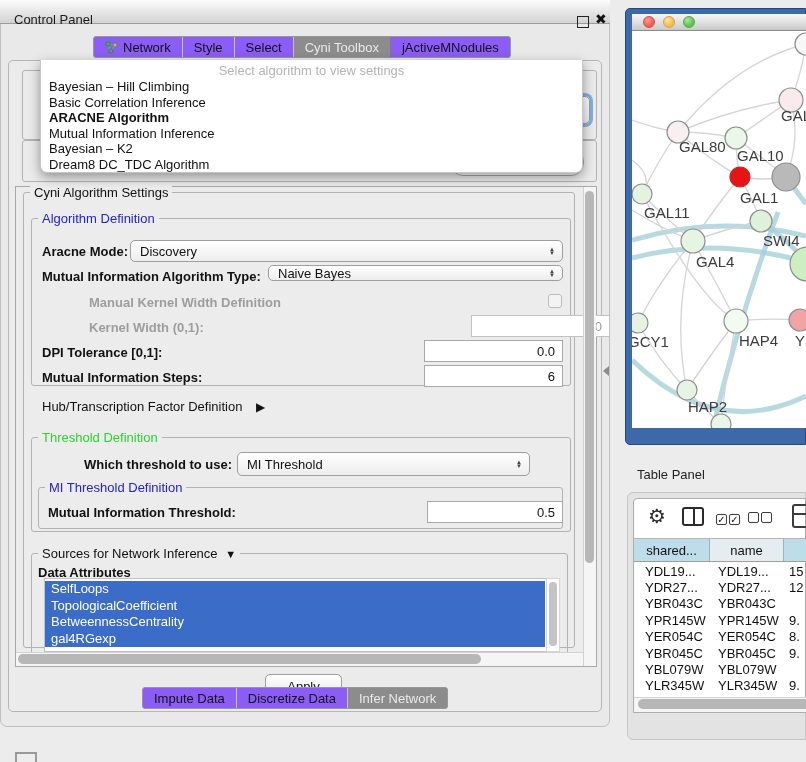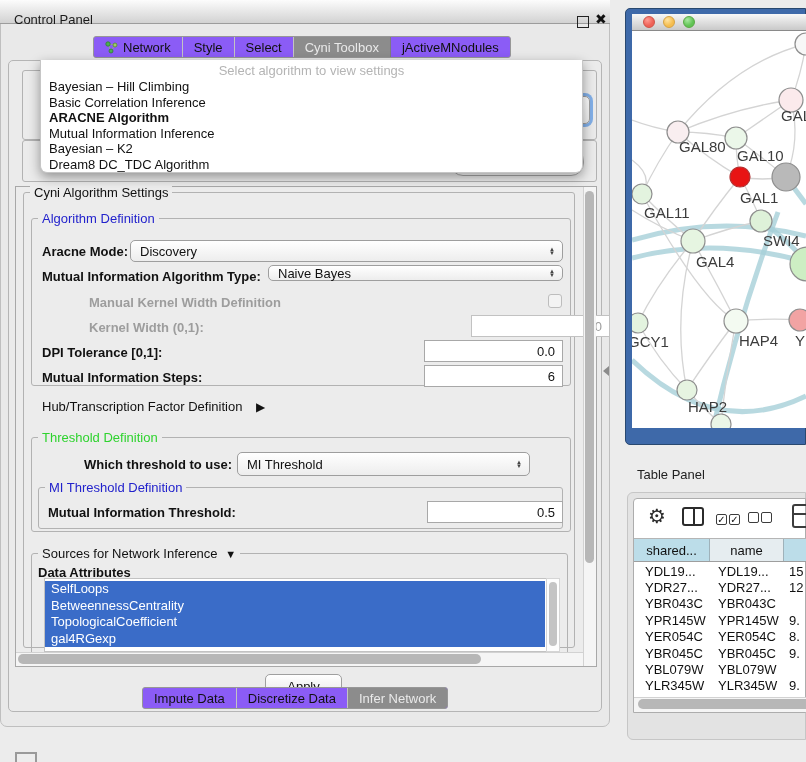--- a/index.html
+++ b/index.html
@@ -191,22 +191,22 @@
   <div class="abs grouptitle" style="left:38px;top:547px;">
     <span>Sources for Network Inference</span>
     <span style="font-size:11px;margin-left:4px;">▼</span>
   </div>
   <div class="abs bold" style="left:38px;top:565px;">Data Attributes</div>
 
   <div class="abs attr-list">
     <div style="height:2px;"></div>
     <div id="attr-items">
         <div class="attr-item" style="background: rgb(58, 108, 200);">SelfLoops</div>
+        <div class="attr-item" style="background: rgb(58, 108, 200);">TopologicalCoefficient</div>
         <div class="attr-item" style="background: rgb(58, 108, 200);">BetweennessCentrality</div>
-        <div class="attr-item" style="background: rgb(58, 108, 200);">TopologicalCoefficient</div>
         <div class="attr-item" style="background: rgb(58, 108, 200);">gal4RGexp</div>
       </div>
   </div>
   <div class="abs" style="left:546px;top:578px;width:14px;height:74px;background:#fdfdfd;border:1px solid #d5d5d5;box-sizing:border-box;"></div>
   <div class="abs sb-thumb" style="left:549px;top:582px;width:8px;height:64px;background:#c4c4c4;"></div>
 
   <div class="abs sb-track-h" style="left:16px;top:652px;width:567px;height:14px;"></div>
   <div class="abs sb-thumb" style="left:18px;top:654px;width:463px;height:10px;"></div>
   <div class="abs sb-track-v" style="left:583px;top:187px;width:13px;height:479px;"></div>
   <div class="abs sb-thumb" style="left:585px;top:191px;width:9px;height:372px;"></div>

